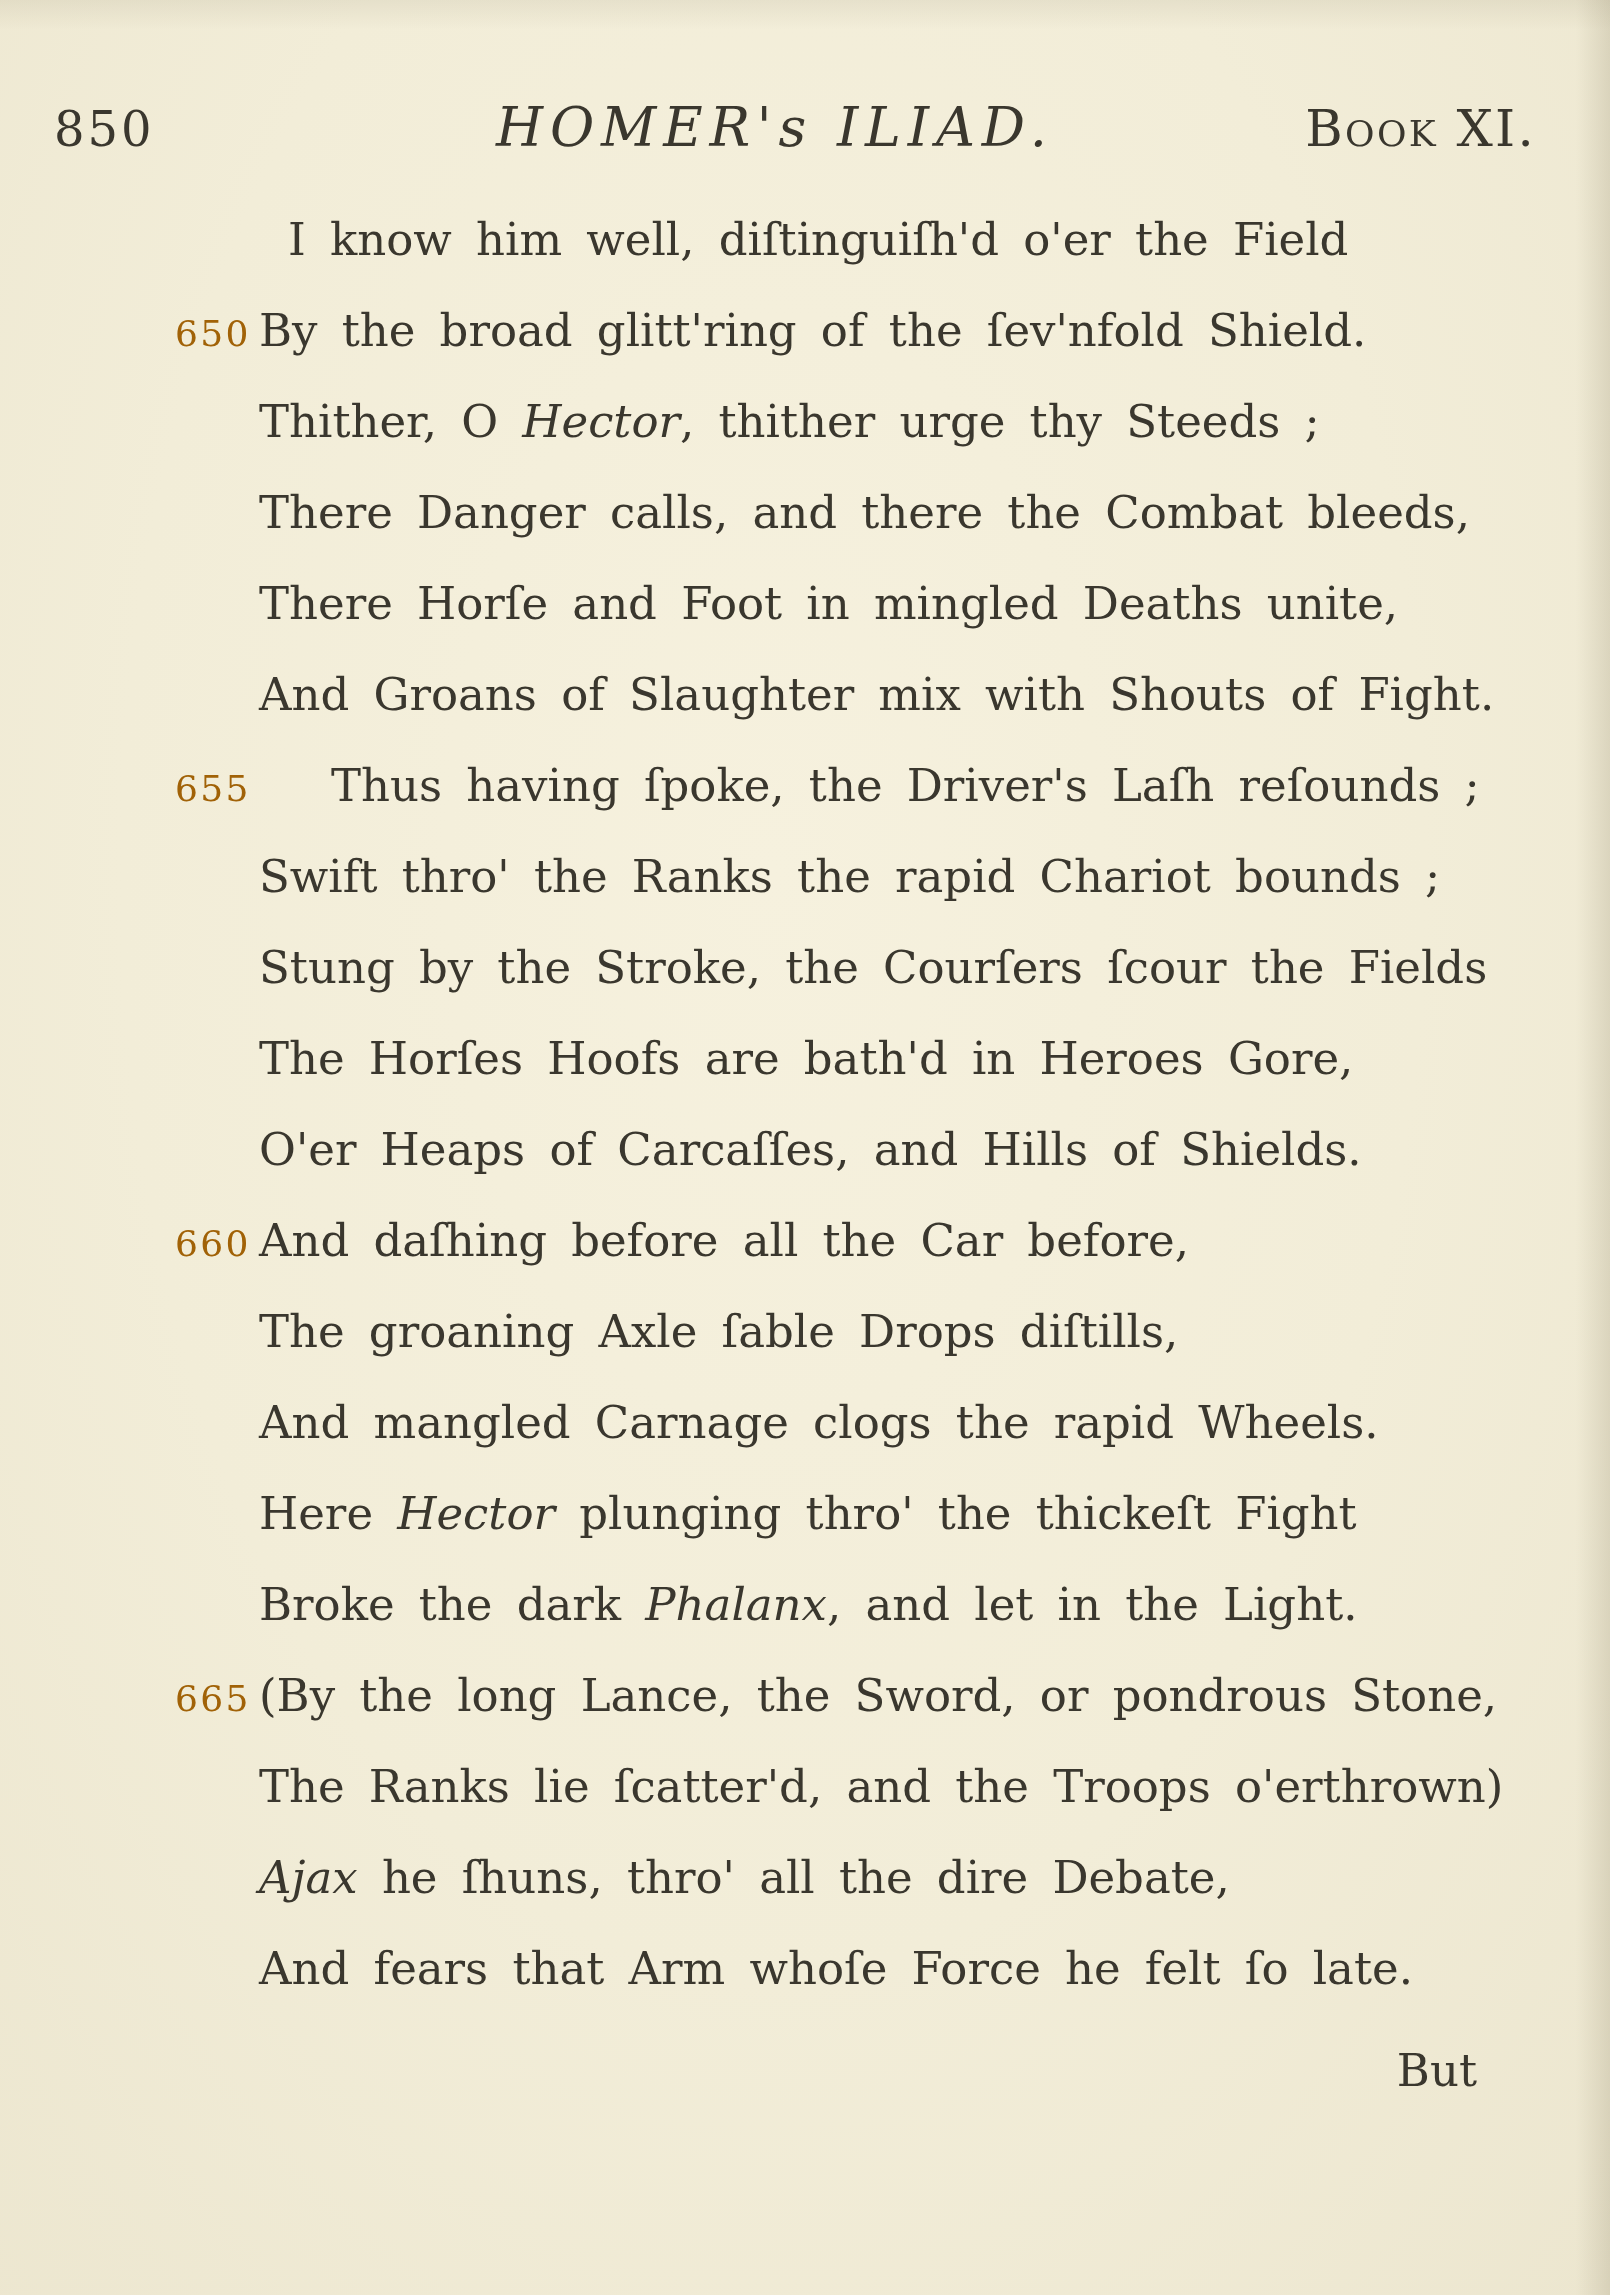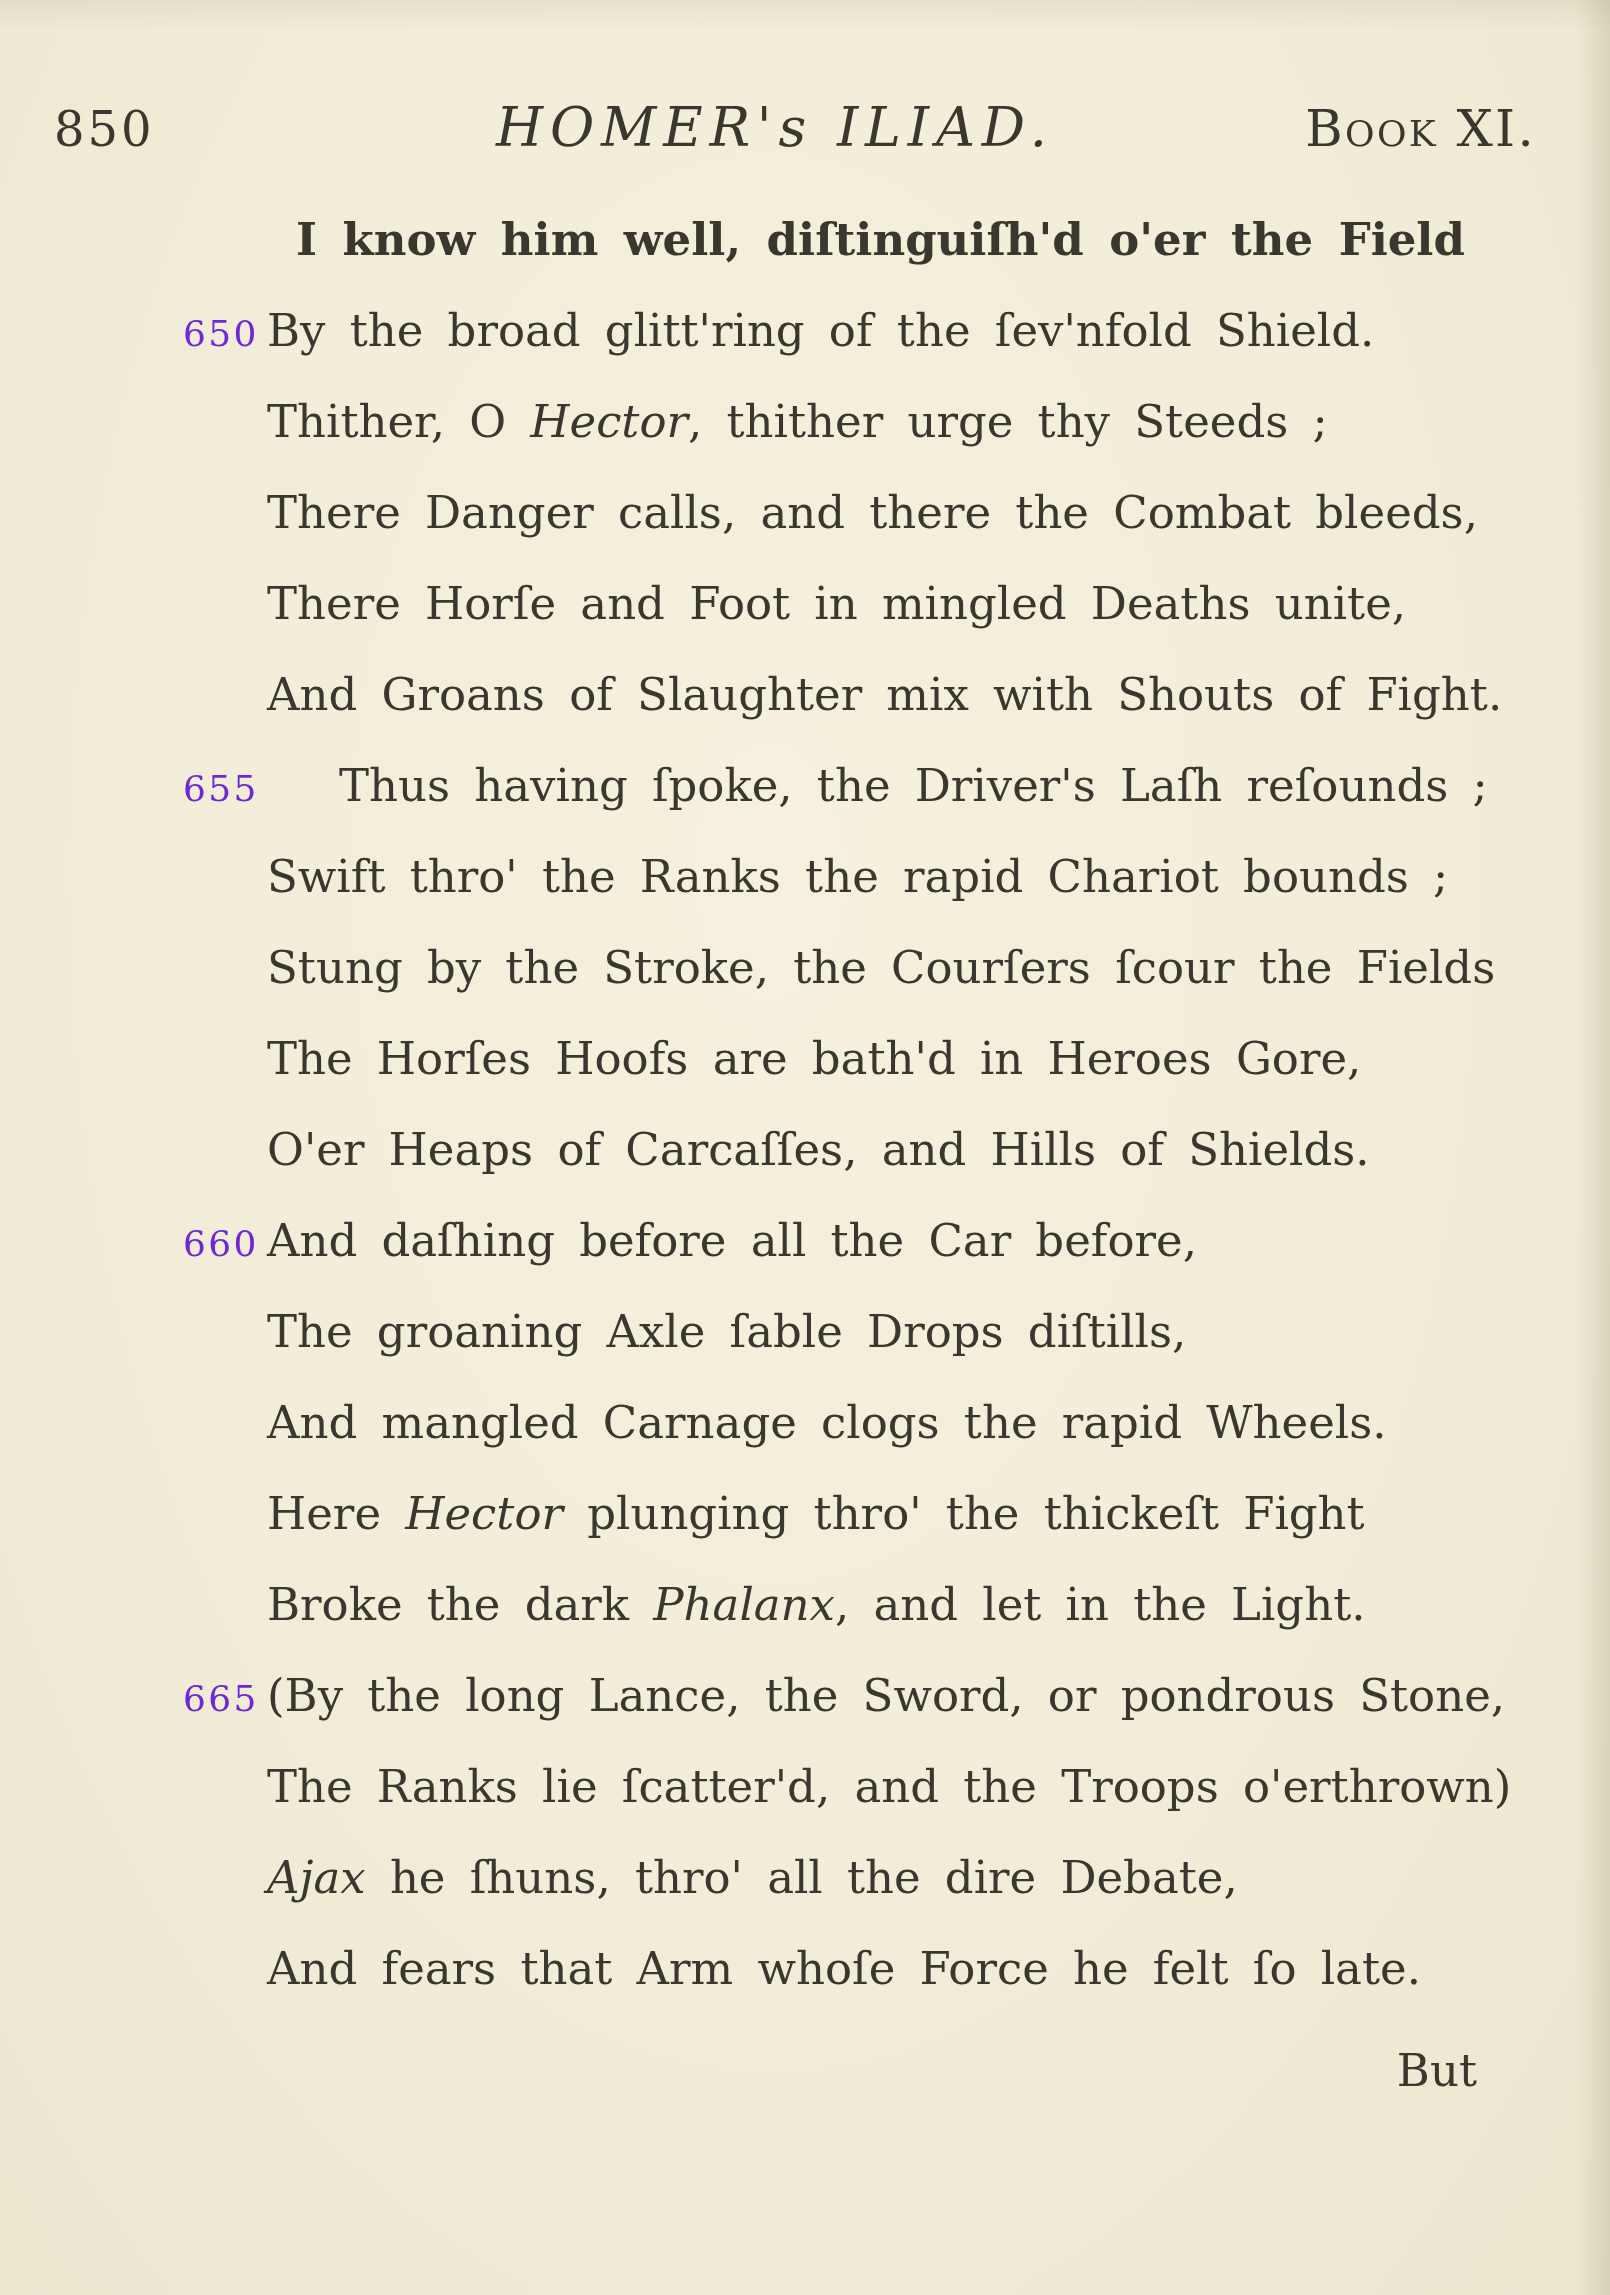--- a/index.html
+++ b/index.html
@@ -72,27 +72,26 @@
     height: 91px;
     font-size: 45px;
     word-spacing: 0.22em;
     white-space: nowrap;
   }
   .line-num {
     flex: none;
     width: 84px;
     font-size: 36px;
     letter-spacing: 2.3px;
-    color: #6d28d9;
-    margin-left: 8px;
+    color: #a16207;
   }
   .line-text { display: inline-block; }
   .line-text i { font-style: italic; }
   .indent-0 { padding-left: 0; }
-  .indent-1 { padding-left: 29px; font-weight: bold; }
+  .indent-1 { padding-left: 29px; }
   .indent-2 { padding-left: 72px; }
 
   .catchword {
     position: absolute;
     top: 2044px;
     right: 134px;
     font-size: 45px;
   }
 </style>
 </head>

